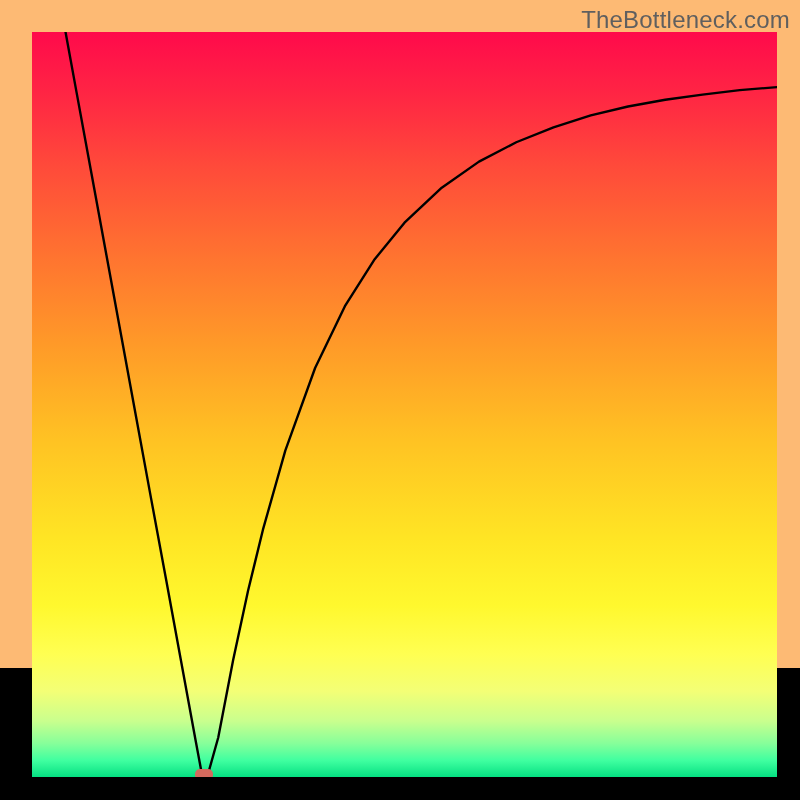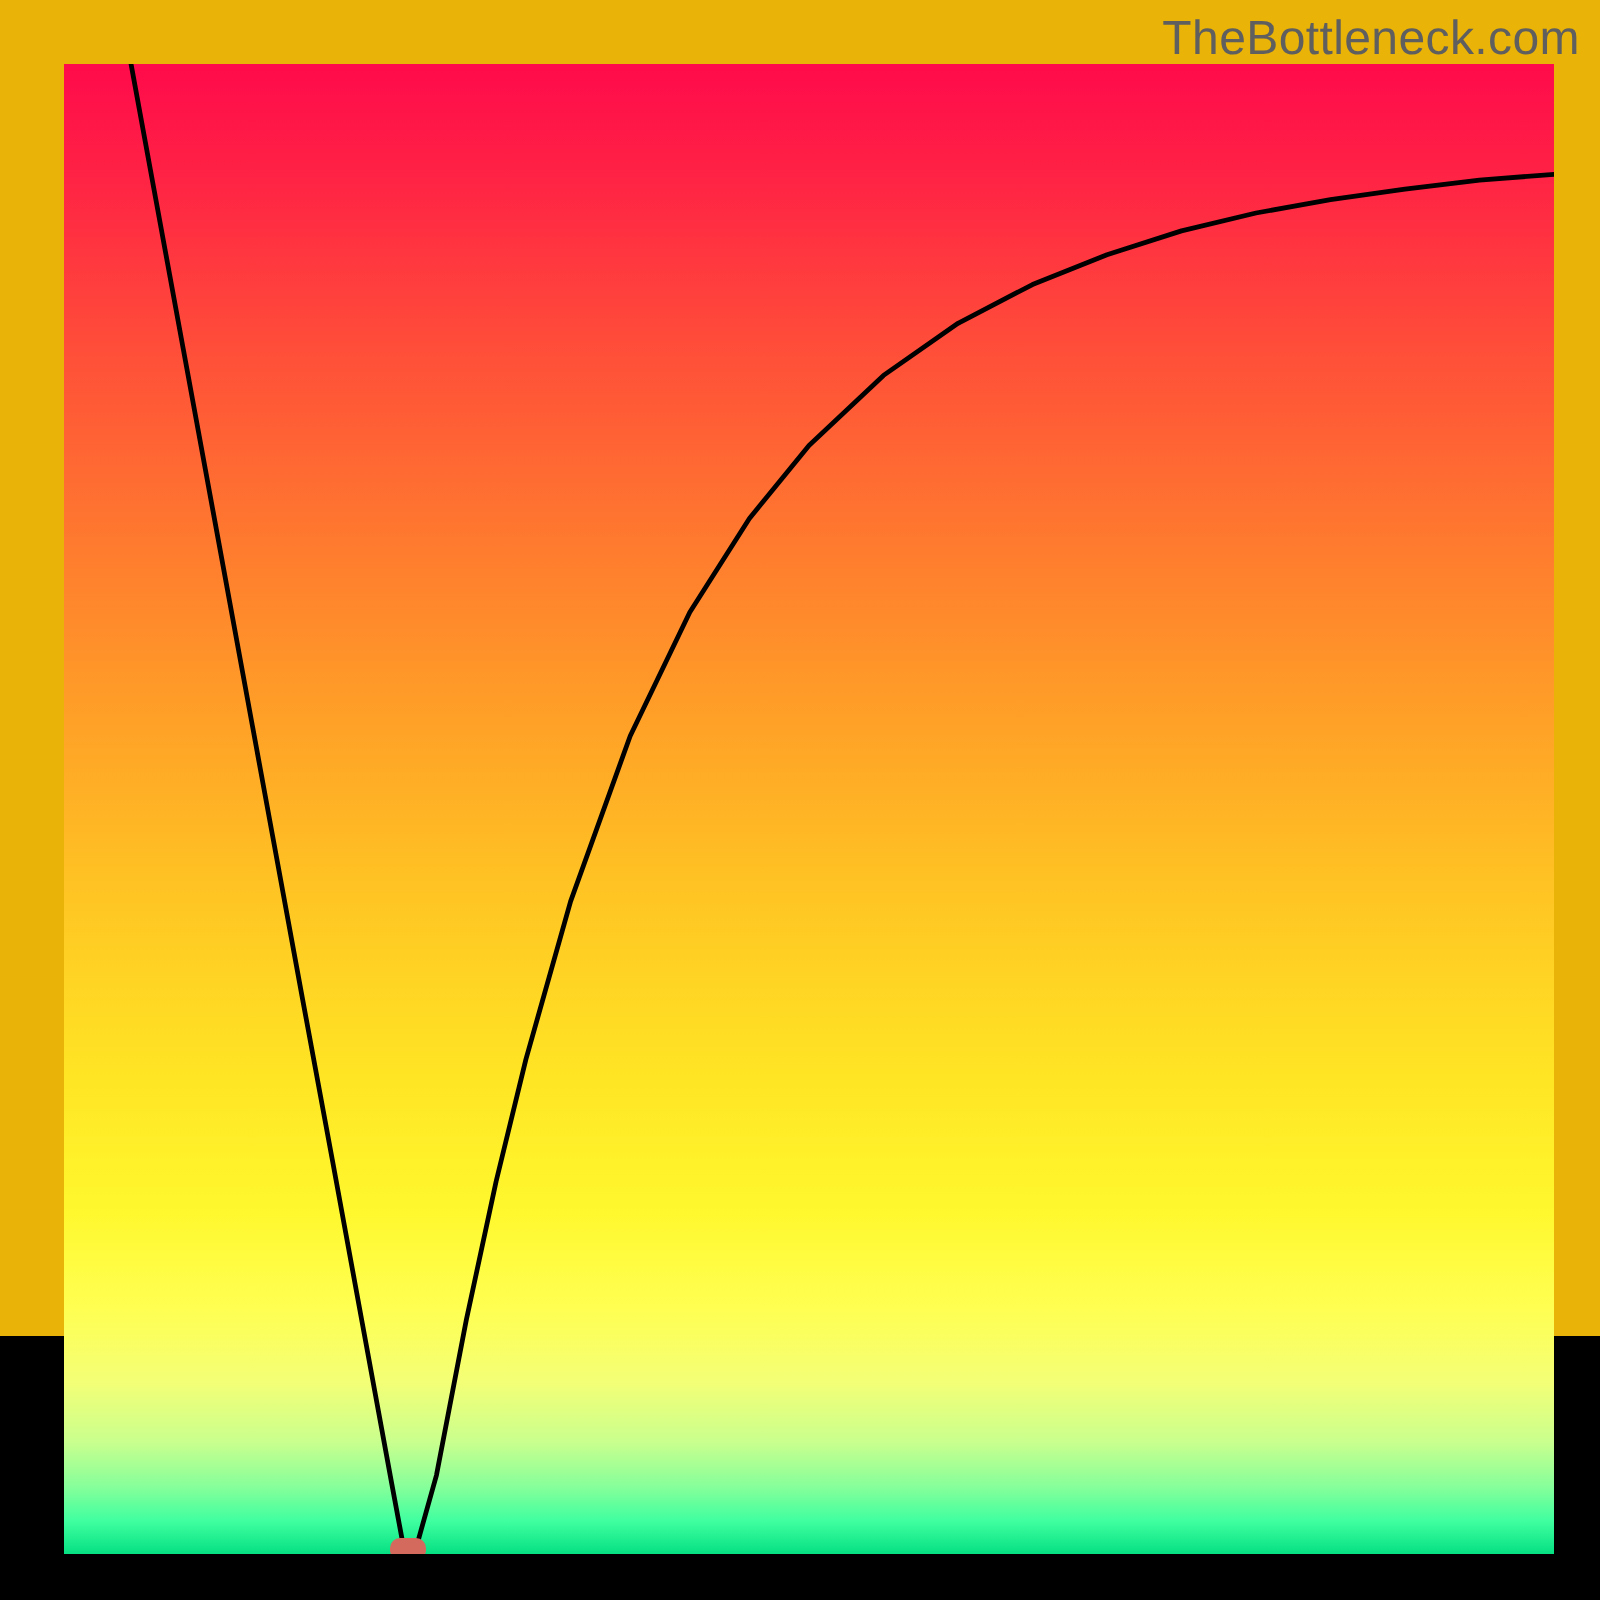--- a/index.html
+++ b/index.html
@@ -8,21 +8,21 @@
     width: 800px;
     height: 800px;
     overflow: hidden;
     background: #000;
     font-family: Arial, Helvetica, sans-serif;
   }
   .canvas {
     position: relative;
     width: 800px;
     height: 668px;
-    background: #eab308;
+    background: #fdba74;
   }
   .plot {
     position: absolute;
     left: 32px;
     top: 32px;
     width: 745px;
     height: 745px;
     overflow: hidden;
   }
   .gradient {

